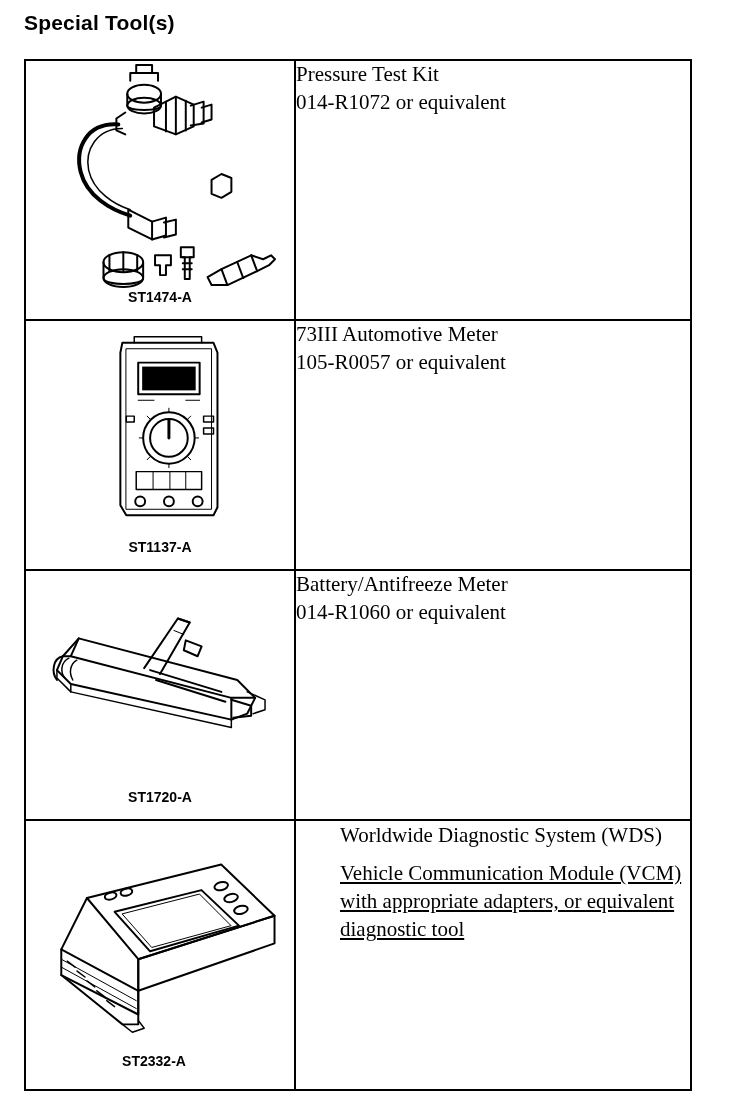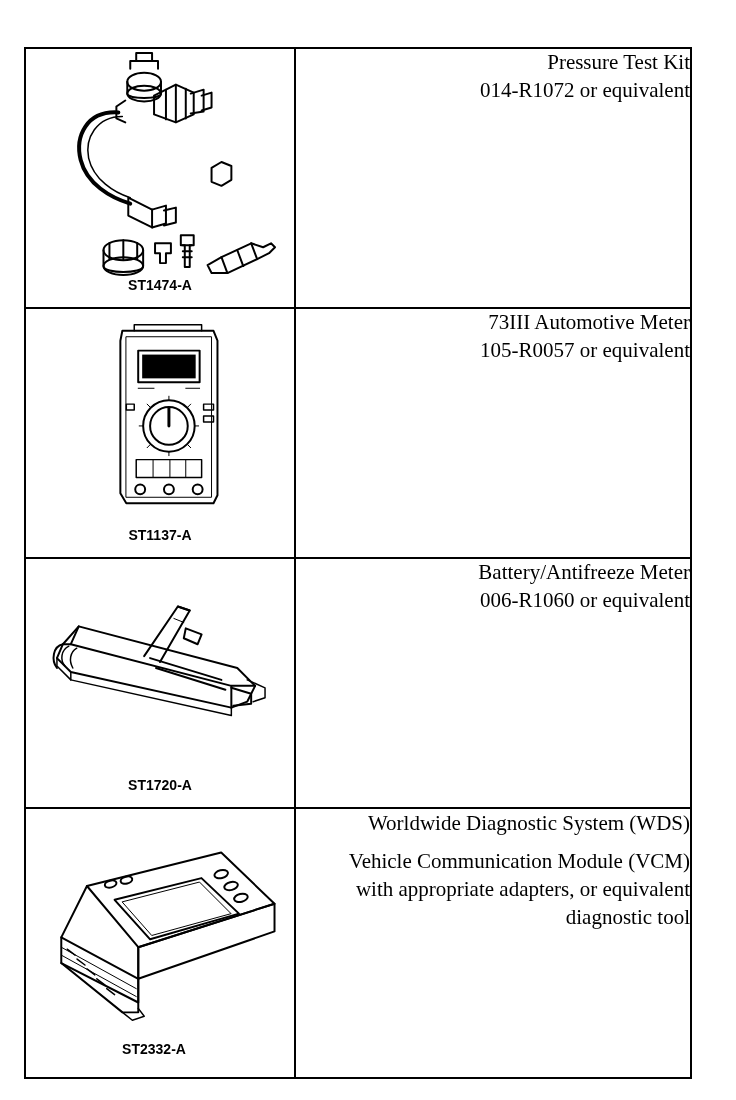--- a/index.html
+++ b/index.html
@@ -40,21 +40,20 @@
     border: 2px solid #000000;
     padding: 0;
     vertical-align: top;
   }
   .cell-image {
     width: 268px;
     position: relative;
   }
   .cell-text {
     padding: 14px 10px 10px 12px;
-    text-align: right;
   }
   .img-wrap {
     position: relative;
     width: 100%;
     height: 100%;
     box-sizing: border-box;
   }
   .svg-holder {
     display: block;
     width: 100%;
@@ -76,31 +75,33 @@
     white-space: nowrap;
   }
   .desc-para {
     font-size: 21px;
     line-height: 1.34;
     margin: 0 0 10px 0;
     padding-left: 44px;
   }
   .desc-para:last-child {
     margin-bottom: 10px;
+    text-decoration: underline;
   }
   .row1 .cell-image { height: 258px; border-radius: 32px; }
   .row2 .cell-image { height: 248px; }
   .row3 .cell-image { height: 248px; }
   .row4 .cell-image { height: 268px; }
 </style>
 </head>
 <body>
 
 <div class="page">
 
+  <div class="page-title">Special Tool(s)</div>
 
   <table class="tools-table">
     <tbody>
 
       <tr class="row1">
         <td class="cell-image">
           <div class="img-wrap">
             <svg class="svg-holder" viewBox="0 0 268 230" width="268" height="228" xmlns="http://www.w3.org/2000/svg">
               <g fill="none" stroke="#000" stroke-width="2" stroke-linejoin="round" stroke-linecap="round">
 
@@ -224,21 +225,21 @@
 
                 <path d="M44 114 L44 122 L206 158 L206 150" stroke-width="1.5"></path>
                 <path d="M30 100 L30 108 L44 122" stroke-width="1.5"></path>
               </g>
             </svg>
             <div class="img-caption">ST1720-A</div>
           </div>
         </td>
         <td class="cell-text">
           <div class="desc-line">Battery/Antifreeze Meter</div>
-          <div class="desc-line">006-R1060 or equivalent</div>
+          <div class="desc-line">014-R1060 or equivalent</div>
         </td>
       </tr>
 
       <tr class="row4">
         <td class="cell-image">
           <div class="img-wrap">
             <svg class="svg-holder" viewBox="0 0 268 235" width="268" height="232" xmlns="http://www.w3.org/2000/svg">
               <g fill="none" stroke="#000" stroke-width="2" stroke-linejoin="round" stroke-linecap="round">
 
                 <path d="M60 78 L196 44 L250 96 L112 140 Z"></path>

